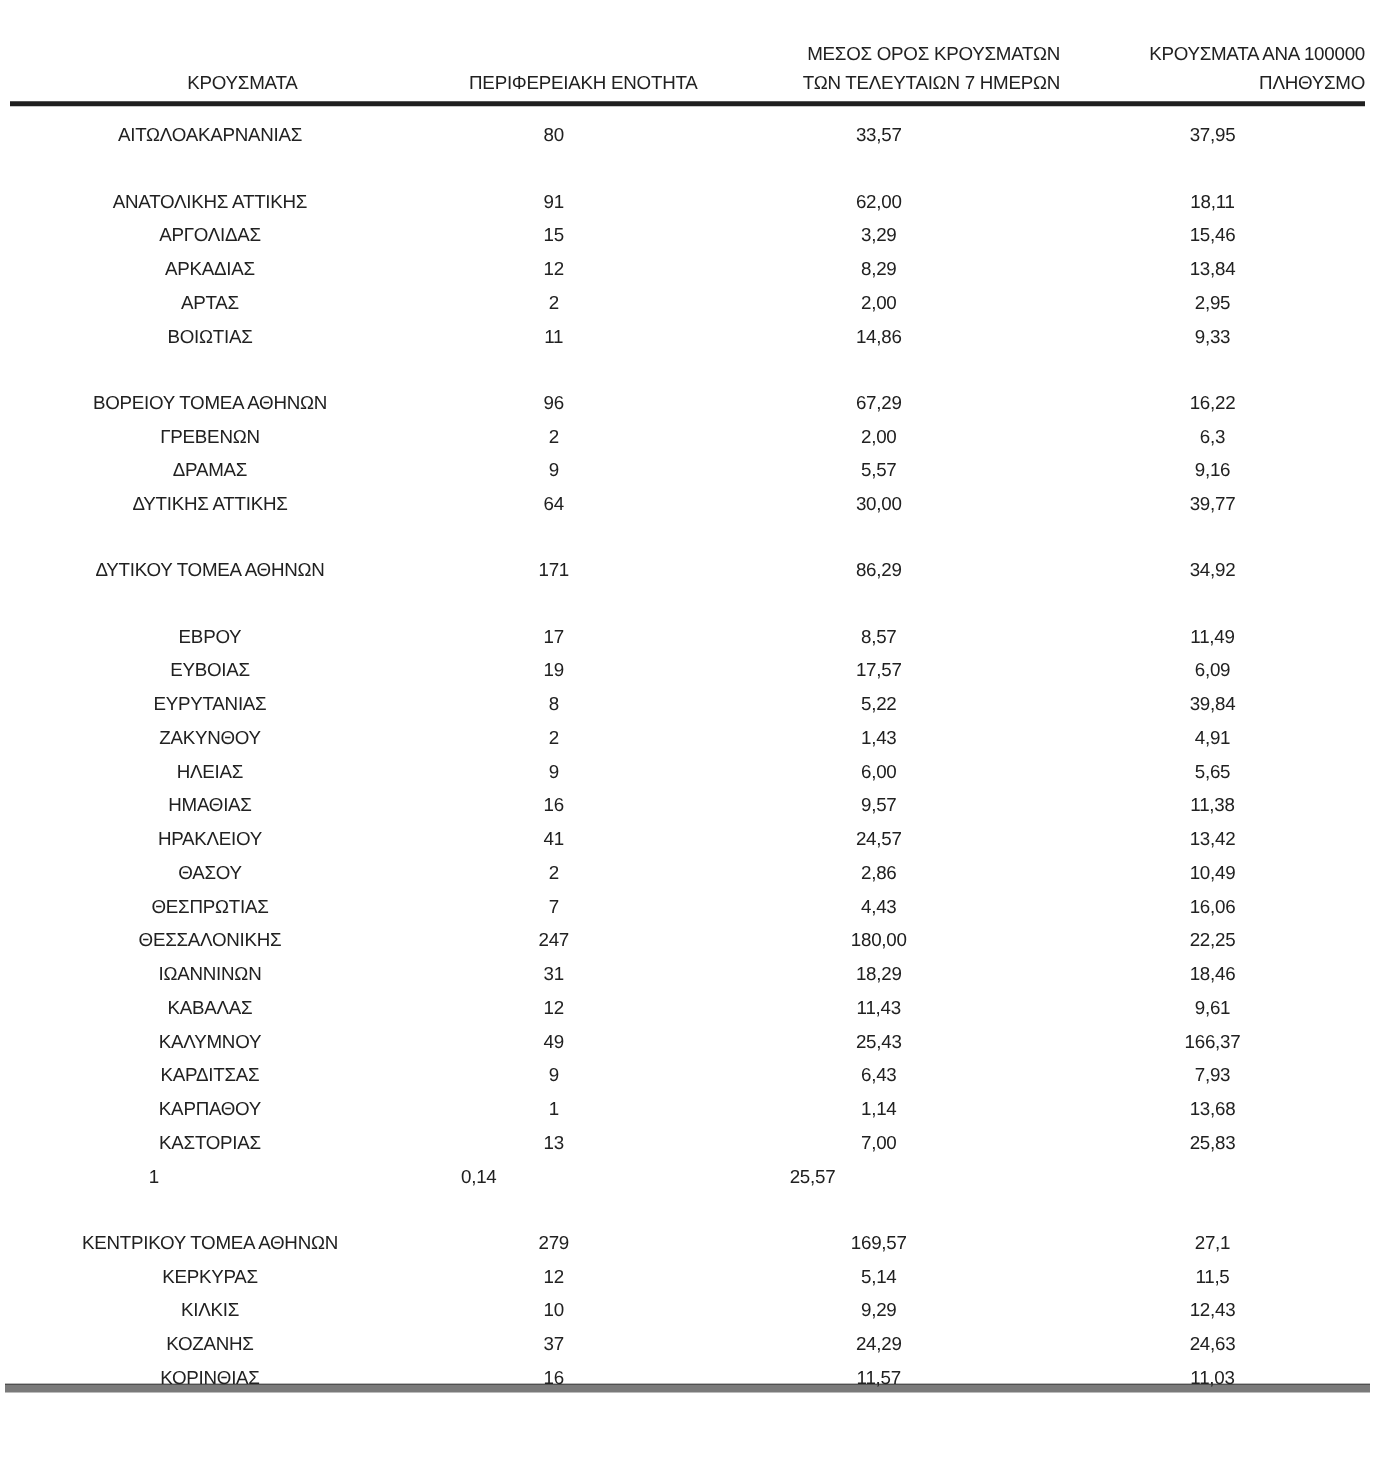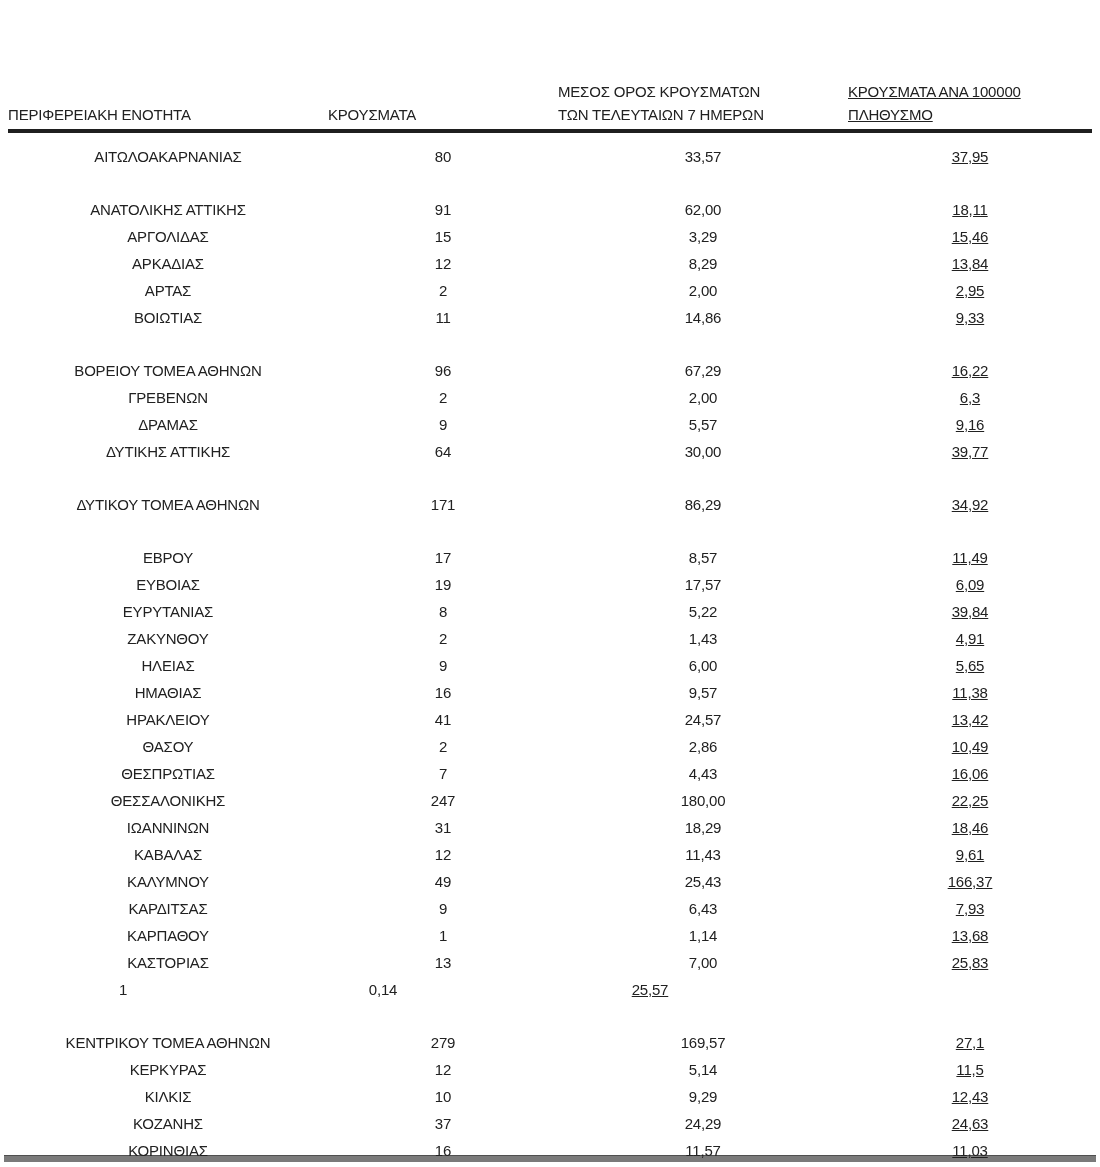--- a/index.html
+++ b/index.html
@@ -19,53 +19,53 @@
   .thead {
     display: flex;
     align-items: flex-end;
     padding-top: 32px;
     padding-bottom: 3px;
     border-bottom: 4px solid #1f1f1f;
     font-size: 15px;
     line-height: 23px;
     letter-spacing: -0.2px;
   }
-  .th { text-align: left; margin-top: 48px; }
+  .th { text-align: right; }
   .tbody { padding-top: 5px; }
   .tr {
     display: flex;
     align-items: flex-end;
     height: 27px;
     font-size: 15px;
     letter-spacing: -0.2px;
   }
   .tr.gap-before { margin-top: 26px; }
   .td { text-align: center; white-space: nowrap; }
   .c1 { width: 320px; }
   .c2 { width: 230px; }
   .c3 { width: 290px; }
-  .c4 { width: 244px; text-decoration: underline; }
+  .c4 { width: 244px; }
   .bottom-rule {
     height: 6px;
     background: #7a7a7a;
     border-top: 1px solid #4f4f4f;
     margin: -4px -4px 0 -4px;
   }
 </style>
 </head>
 <body>
 
 <div class="table">
 
   <div class="thead">
+    <div class="th c2">
+      <span>ΚΡΟΥΣΜΑΤΑ</span>
+    </div>
     <div class="th c1">
       <span>ΠΕΡΙΦΕΡΕΙΑΚΗ ΕΝΟΤΗΤΑ</span>
-    </div>
-    <div class="th c2">
-      <span>ΚΡΟΥΣΜΑΤΑ</span>
     </div>
     <div class="th c3">
       <div>ΜΕΣΟΣ ΟΡΟΣ ΚΡΟΥΣΜΑΤΩΝ</div>
       <div>ΤΩΝ ΤΕΛΕΥΤΑΙΩΝ 7 ΗΜΕΡΩΝ</div>
     </div>
     <div class="th c4">
       <div>ΚΡΟΥΣΜΑΤΑ ΑΝΑ 100000</div>
       <div>ΠΛΗΘΥΣΜΟ</div>
     </div>
   </div>

